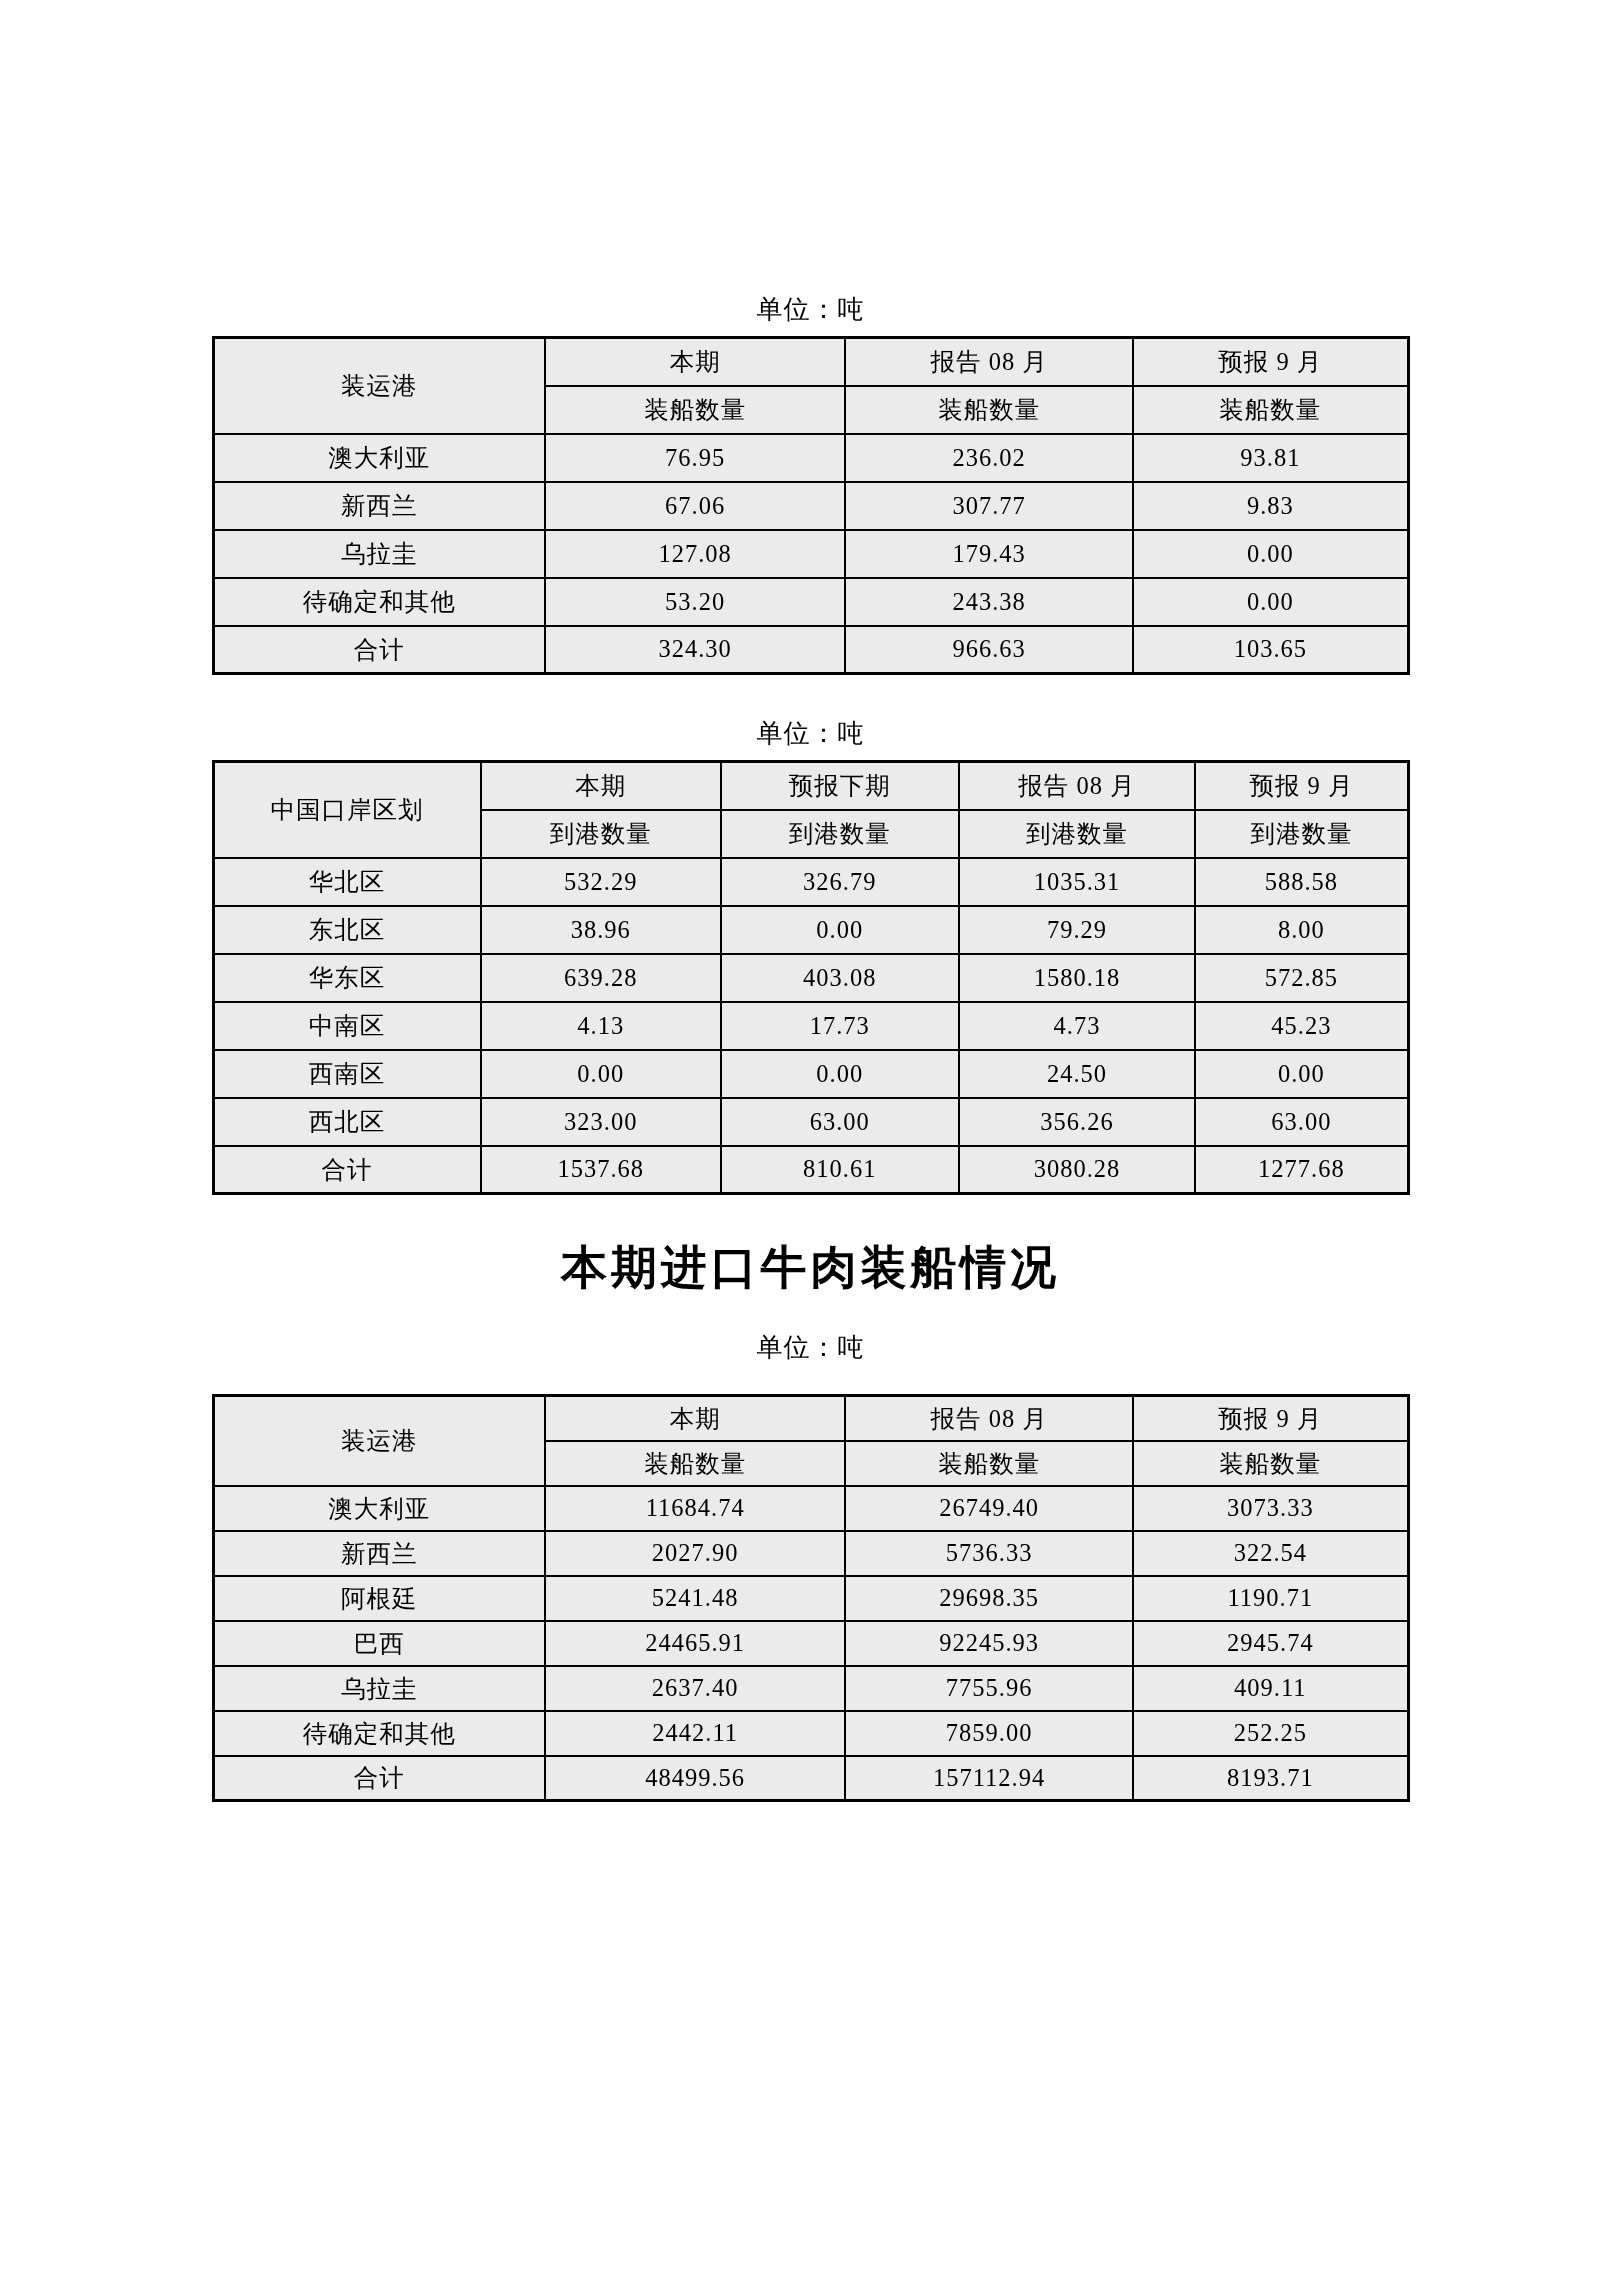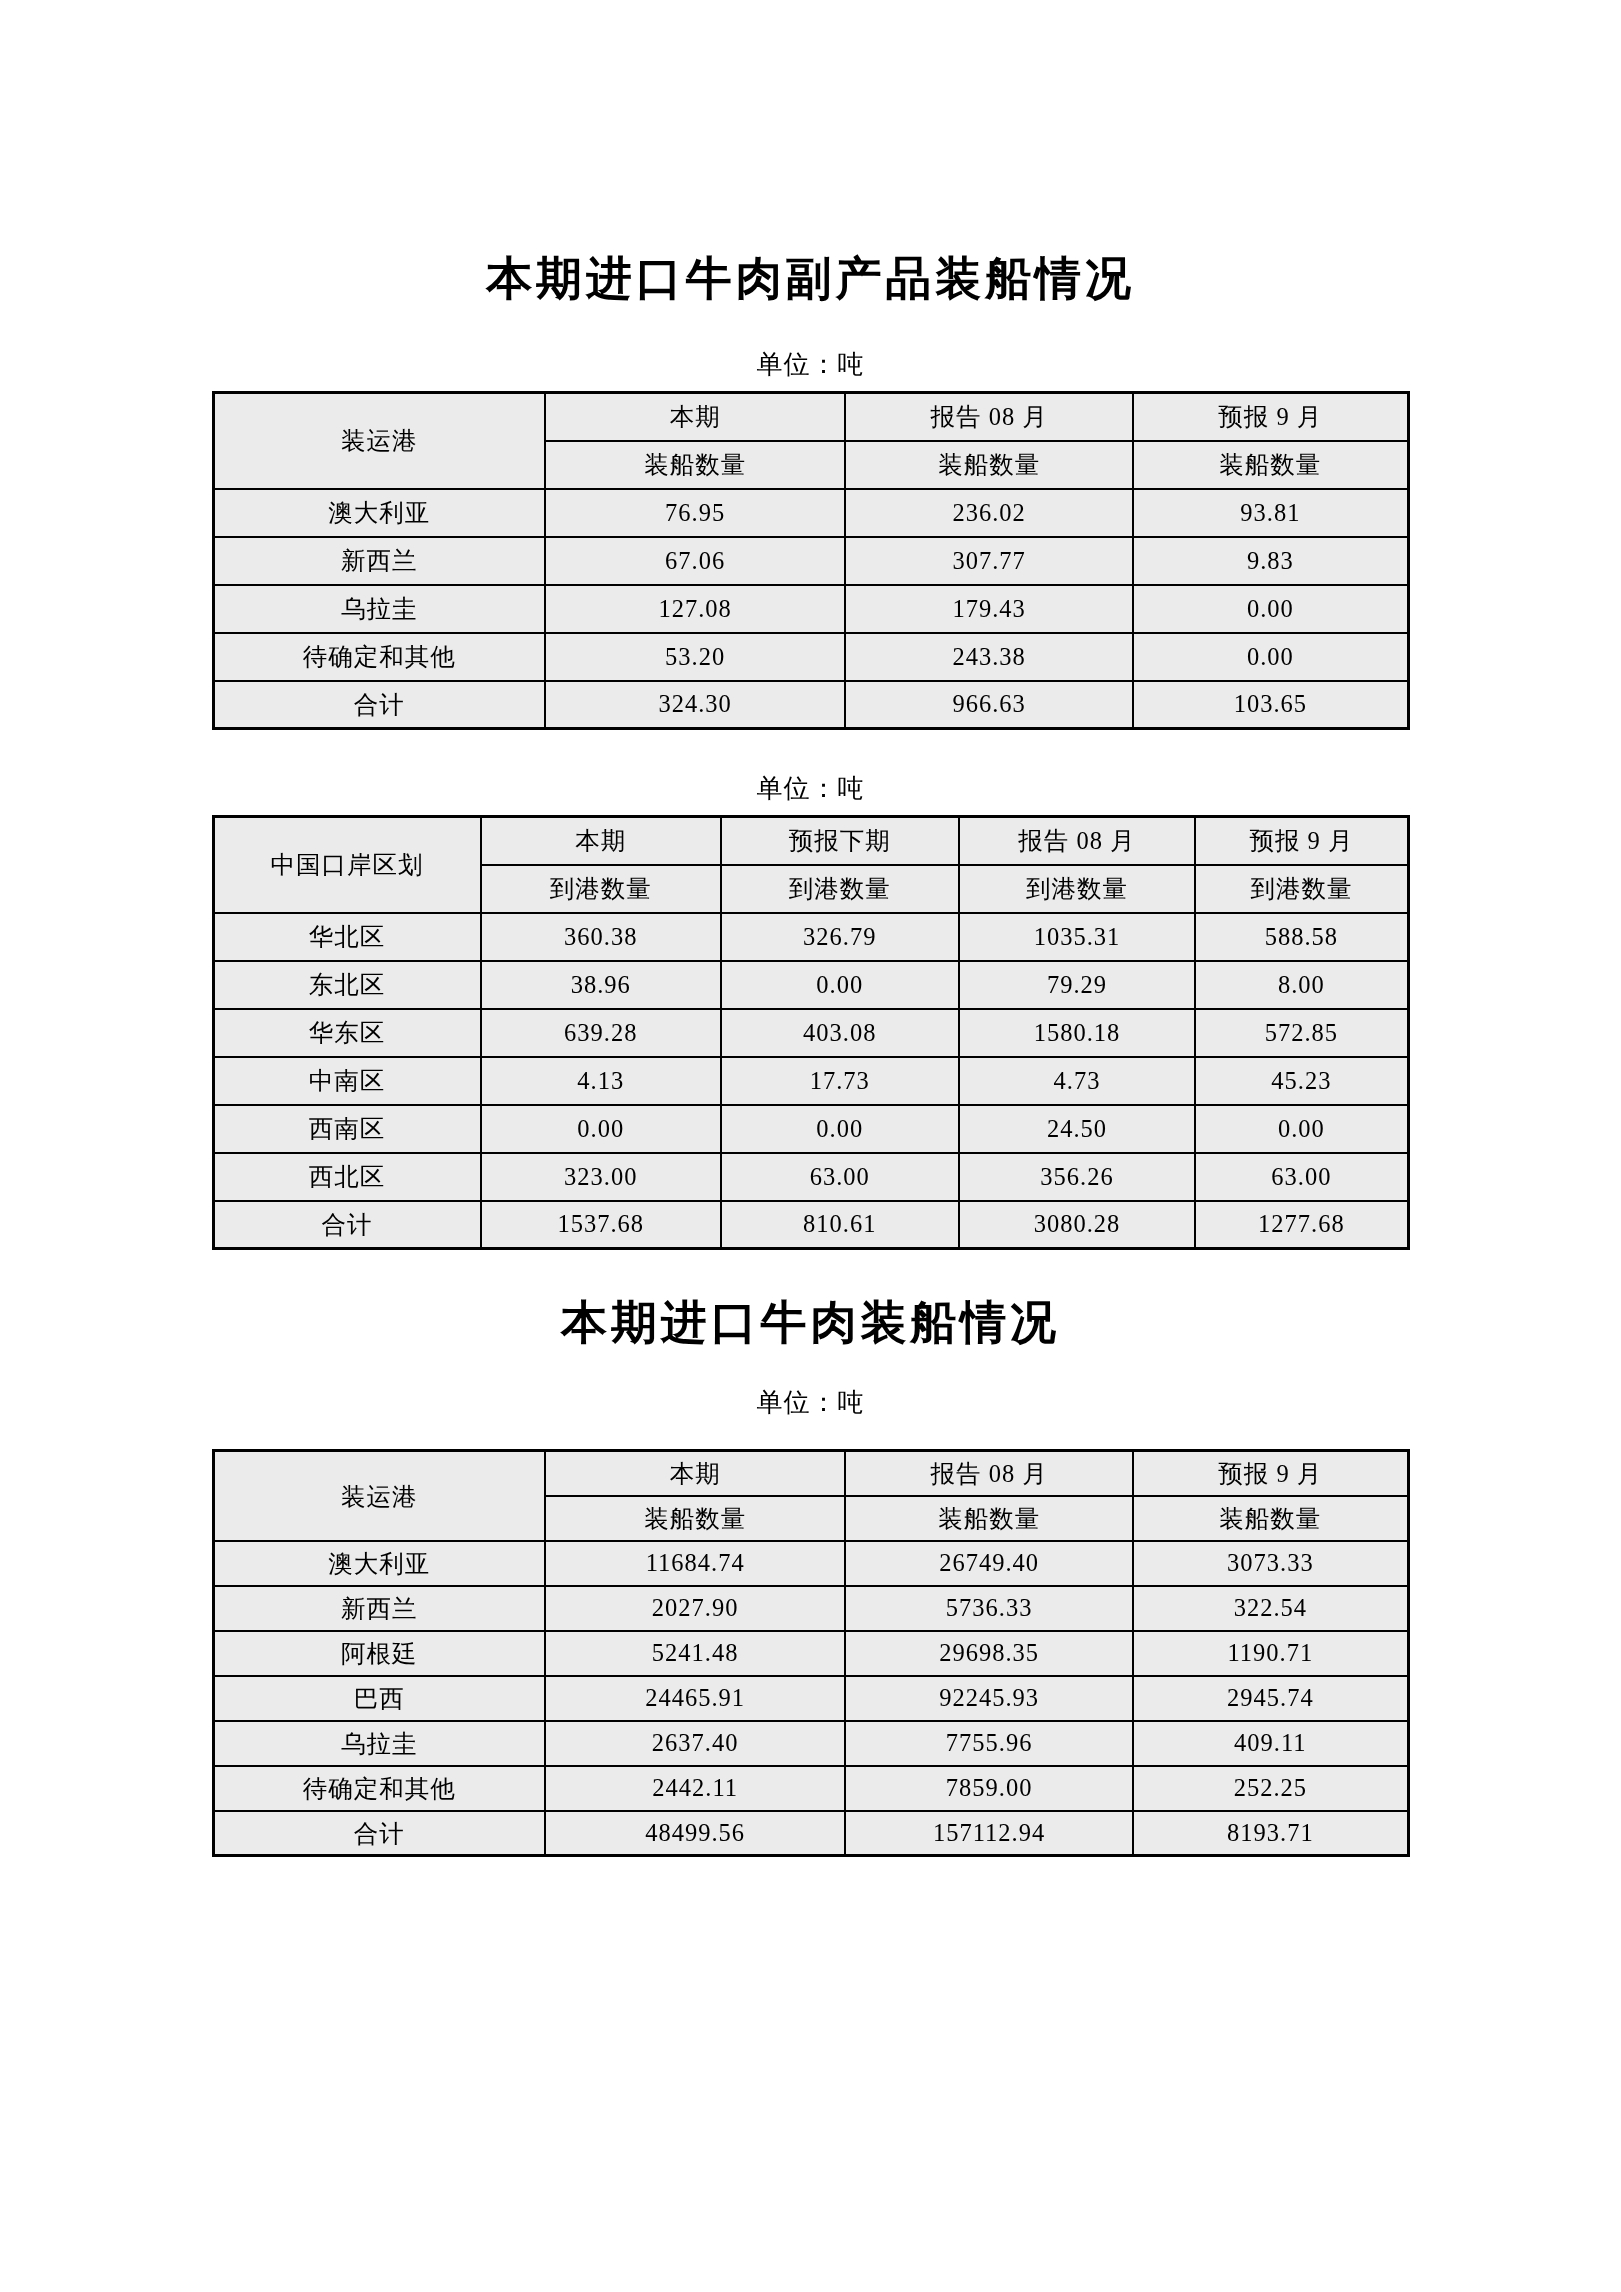--- a/index.html
+++ b/index.html
@@ -55,21 +55,20 @@
   .sec-3 .title { margin-top: 45px; }
   .sec-3 .unit  { margin-top: 35px; }
   .sec-3 .doc-table { margin-top: 29px; }
 </style>
 </head>
 <body>
 
 <div class="page">
 
   <section class="report-section sec-1">
-    <h1 class="title">本期进口牛肉副产品装船情况</h1>
     <div class="unit">单位：吨</div>
     <table class="doc-table">
         <colgroup>
           <col style="width: 27.8%;">
           <col style="width: 25.1%;">
           <col style="width: 24.1%;">
           <col style="width: 23%;">
         </colgroup>
         <tbody>
           <tr>
@@ -136,21 +135,21 @@
             <td>预报 9 月</td>
           </tr>
           <tr>
             <td>到港数量</td>
             <td>到港数量</td>
             <td>到港数量</td>
             <td>到港数量</td>
           </tr>
           <tr>
             <td>华北区</td>
-            <td>360.38</td>
+            <td>532.29</td>
             <td>326.79</td>
             <td>1035.31</td>
             <td>588.58</td>
           </tr>
           <tr>
             <td>东北区</td>
             <td>38.96</td>
             <td>0.00</td>
             <td>79.29</td>
             <td>8.00</td>

